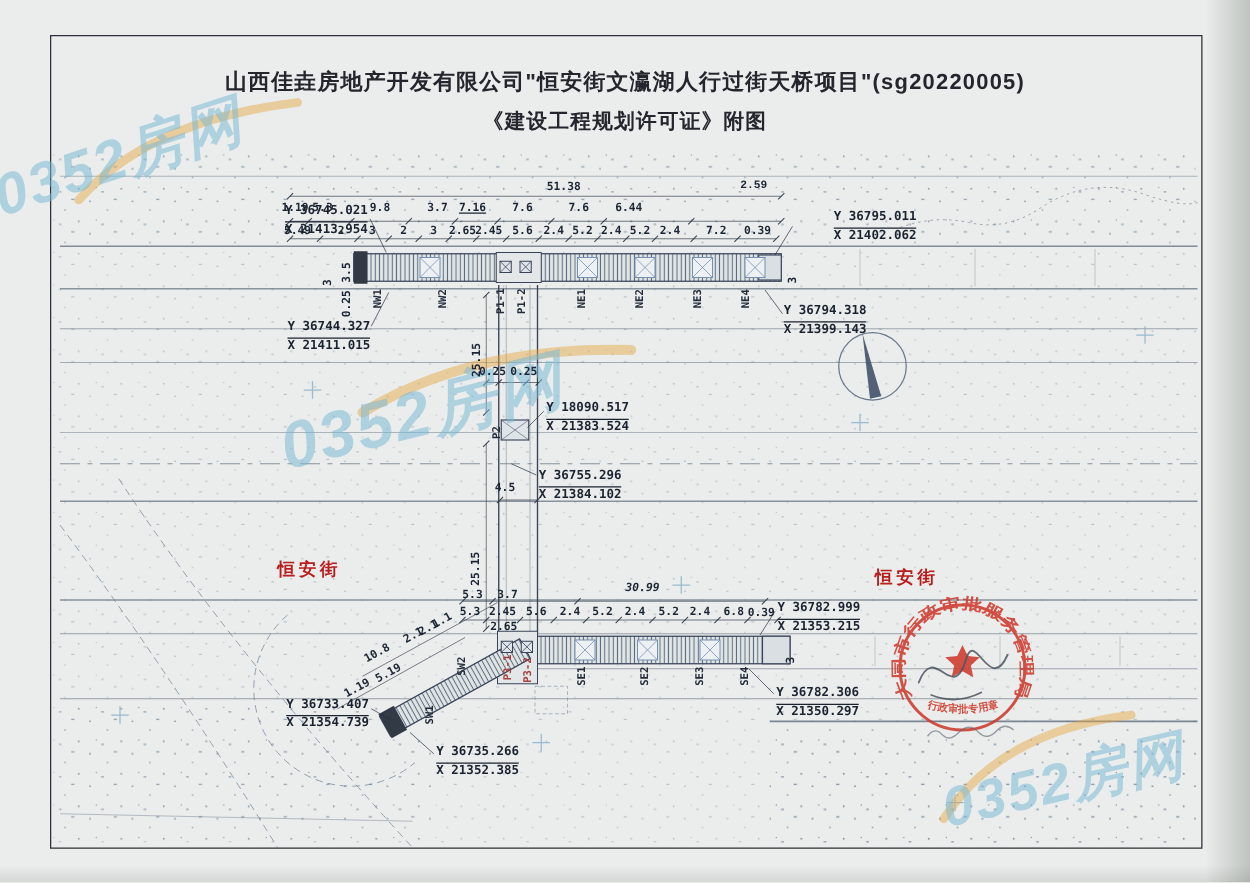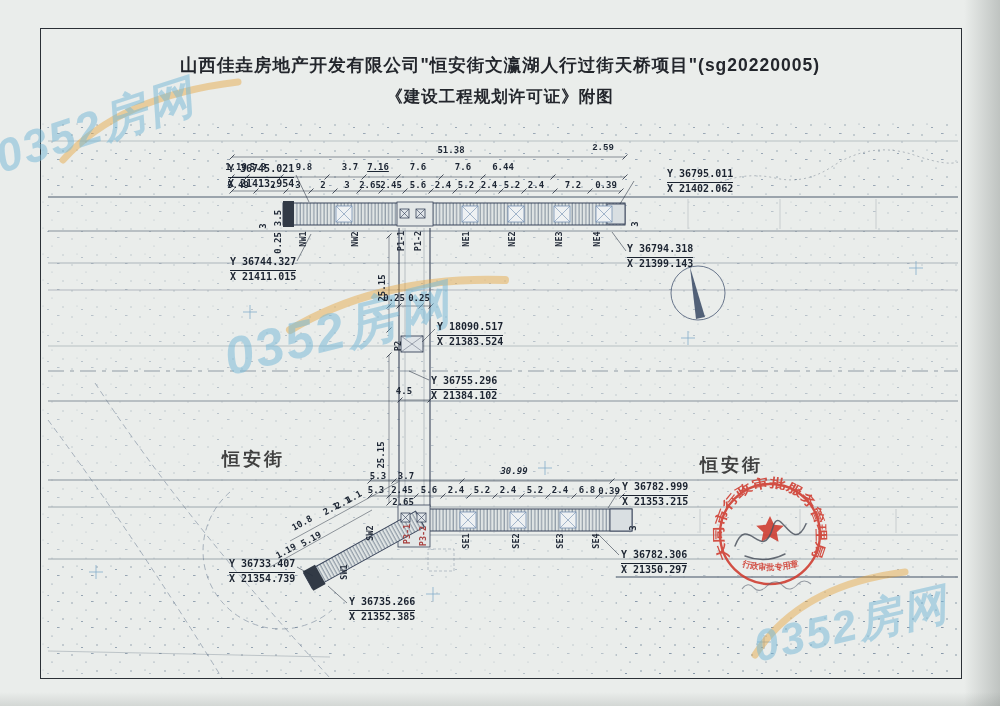--- a/index.html
+++ b/index.html
@@ -13,21 +13,21 @@
   .t1{top:53px;font-size:17.5px;}
   .t2{top:86px;font-size:16.5px;}
   .layer{position:absolute;left:0;top:0;width:1000px;height:706px;pointer-events:none;}
   .coord{position:absolute;font-family:"DejaVu Sans Mono",monospace;font-size:10px;
          color:#1b2330;white-space:nowrap;line-height:1.2;font-weight:700;}
   .coord .cy{display:block;border-bottom:1px solid #1b2330;padding-bottom:2px;}
   .dim{position:absolute;font-family:"DejaVu Sans Mono",monospace;font-size:9px;
        color:#1d2634;white-space:nowrap;font-weight:700;}
   .blabel{position:absolute;font-family:"DejaVu Sans Mono",monospace;font-size:8.5px;
           color:#242c3a;white-space:nowrap;font-weight:700;}
-  .street{position:absolute;font-size:18px;color:#404040;font-weight:700;
+  .street{position:absolute;font-size:14px;color:#b91c1c;font-weight:700;
           letter-spacing:3px;white-space:nowrap;}
   .wm{position:absolute;font-weight:700;font-style:italic;white-space:nowrap;
       color:rgba(118,184,214,0.52);letter-spacing:2px;}
   .shadow-right{position:absolute;right:0;top:0;width:36px;height:706px;
       background:linear-gradient(to right,rgba(80,88,84,0),rgba(80,88,84,0.28));}
   .shadow-bottom{position:absolute;left:0;bottom:0;width:1000px;height:14px;
       background:linear-gradient(to bottom,rgba(80,88,84,0),rgba(80,88,84,0.15));}
 </style>
 </head>
 <body>

